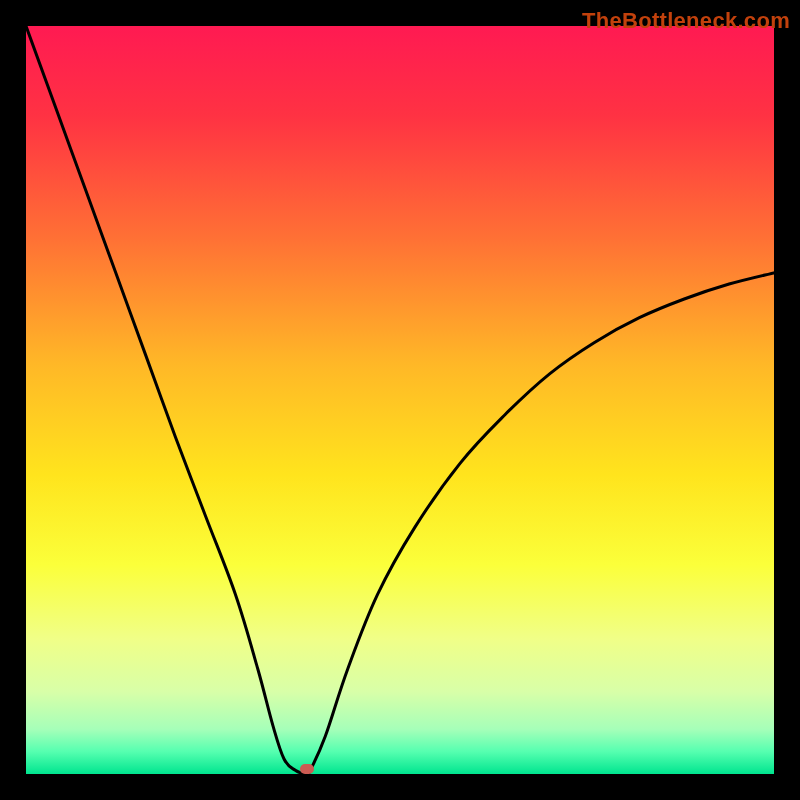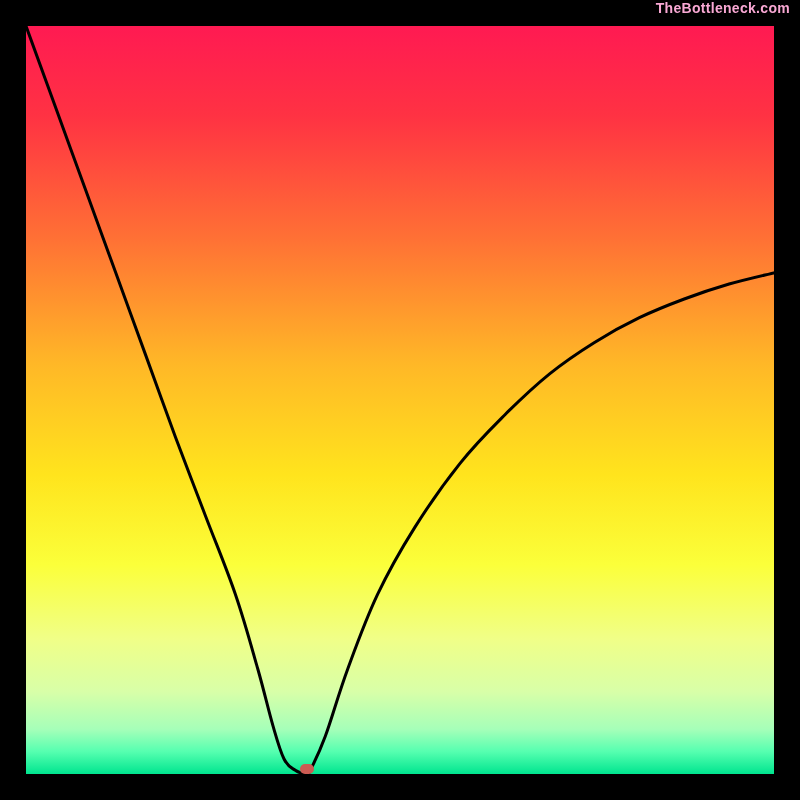--- a/index.html
+++ b/index.html
@@ -23,24 +23,24 @@
     width: 748px;
     height: 748px;
     overflow: hidden;
   }
   .gradient-bg {
     position: absolute;
     inset: 0;
   }
   .watermark {
     position: absolute;
-    top: 0;
+    top: 8px;
     right: 10px;
-    color: #f9a8d4;
-    font-size: 14px;
+    color: #c2410c;
+    font-size: 22px;
     font-weight: 600;
     letter-spacing: 0.3px;
     user-select: none;
   }
   svg.curve {
     position: absolute;
     inset: 0;
   }
   .marker {
     position: absolute;

